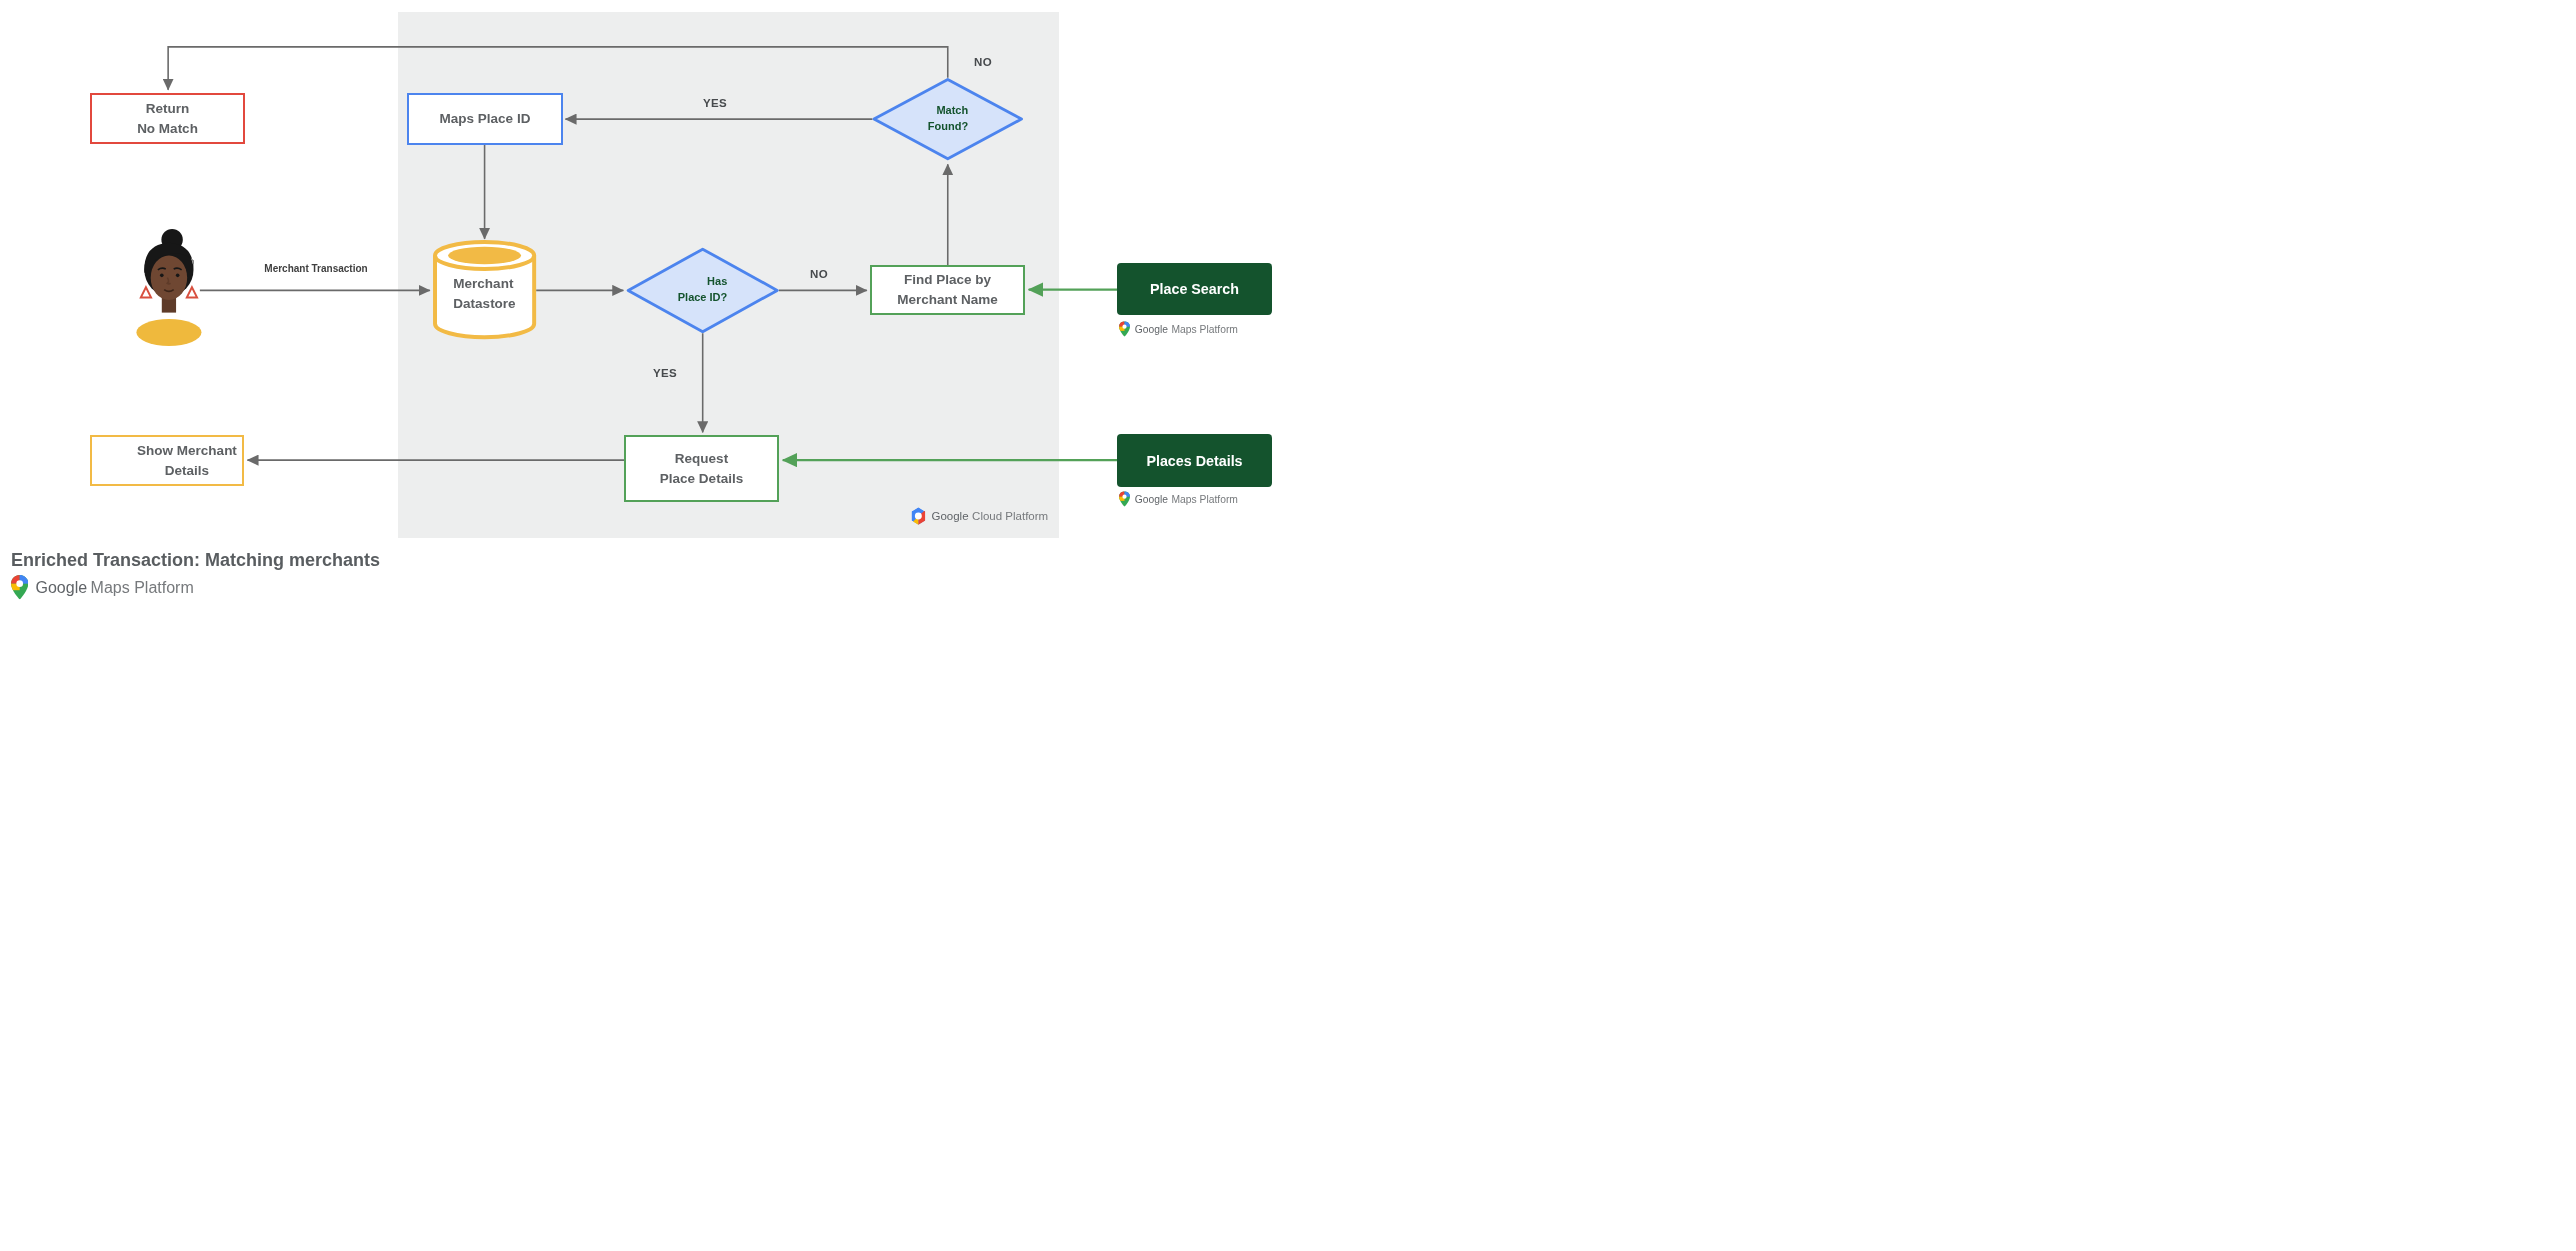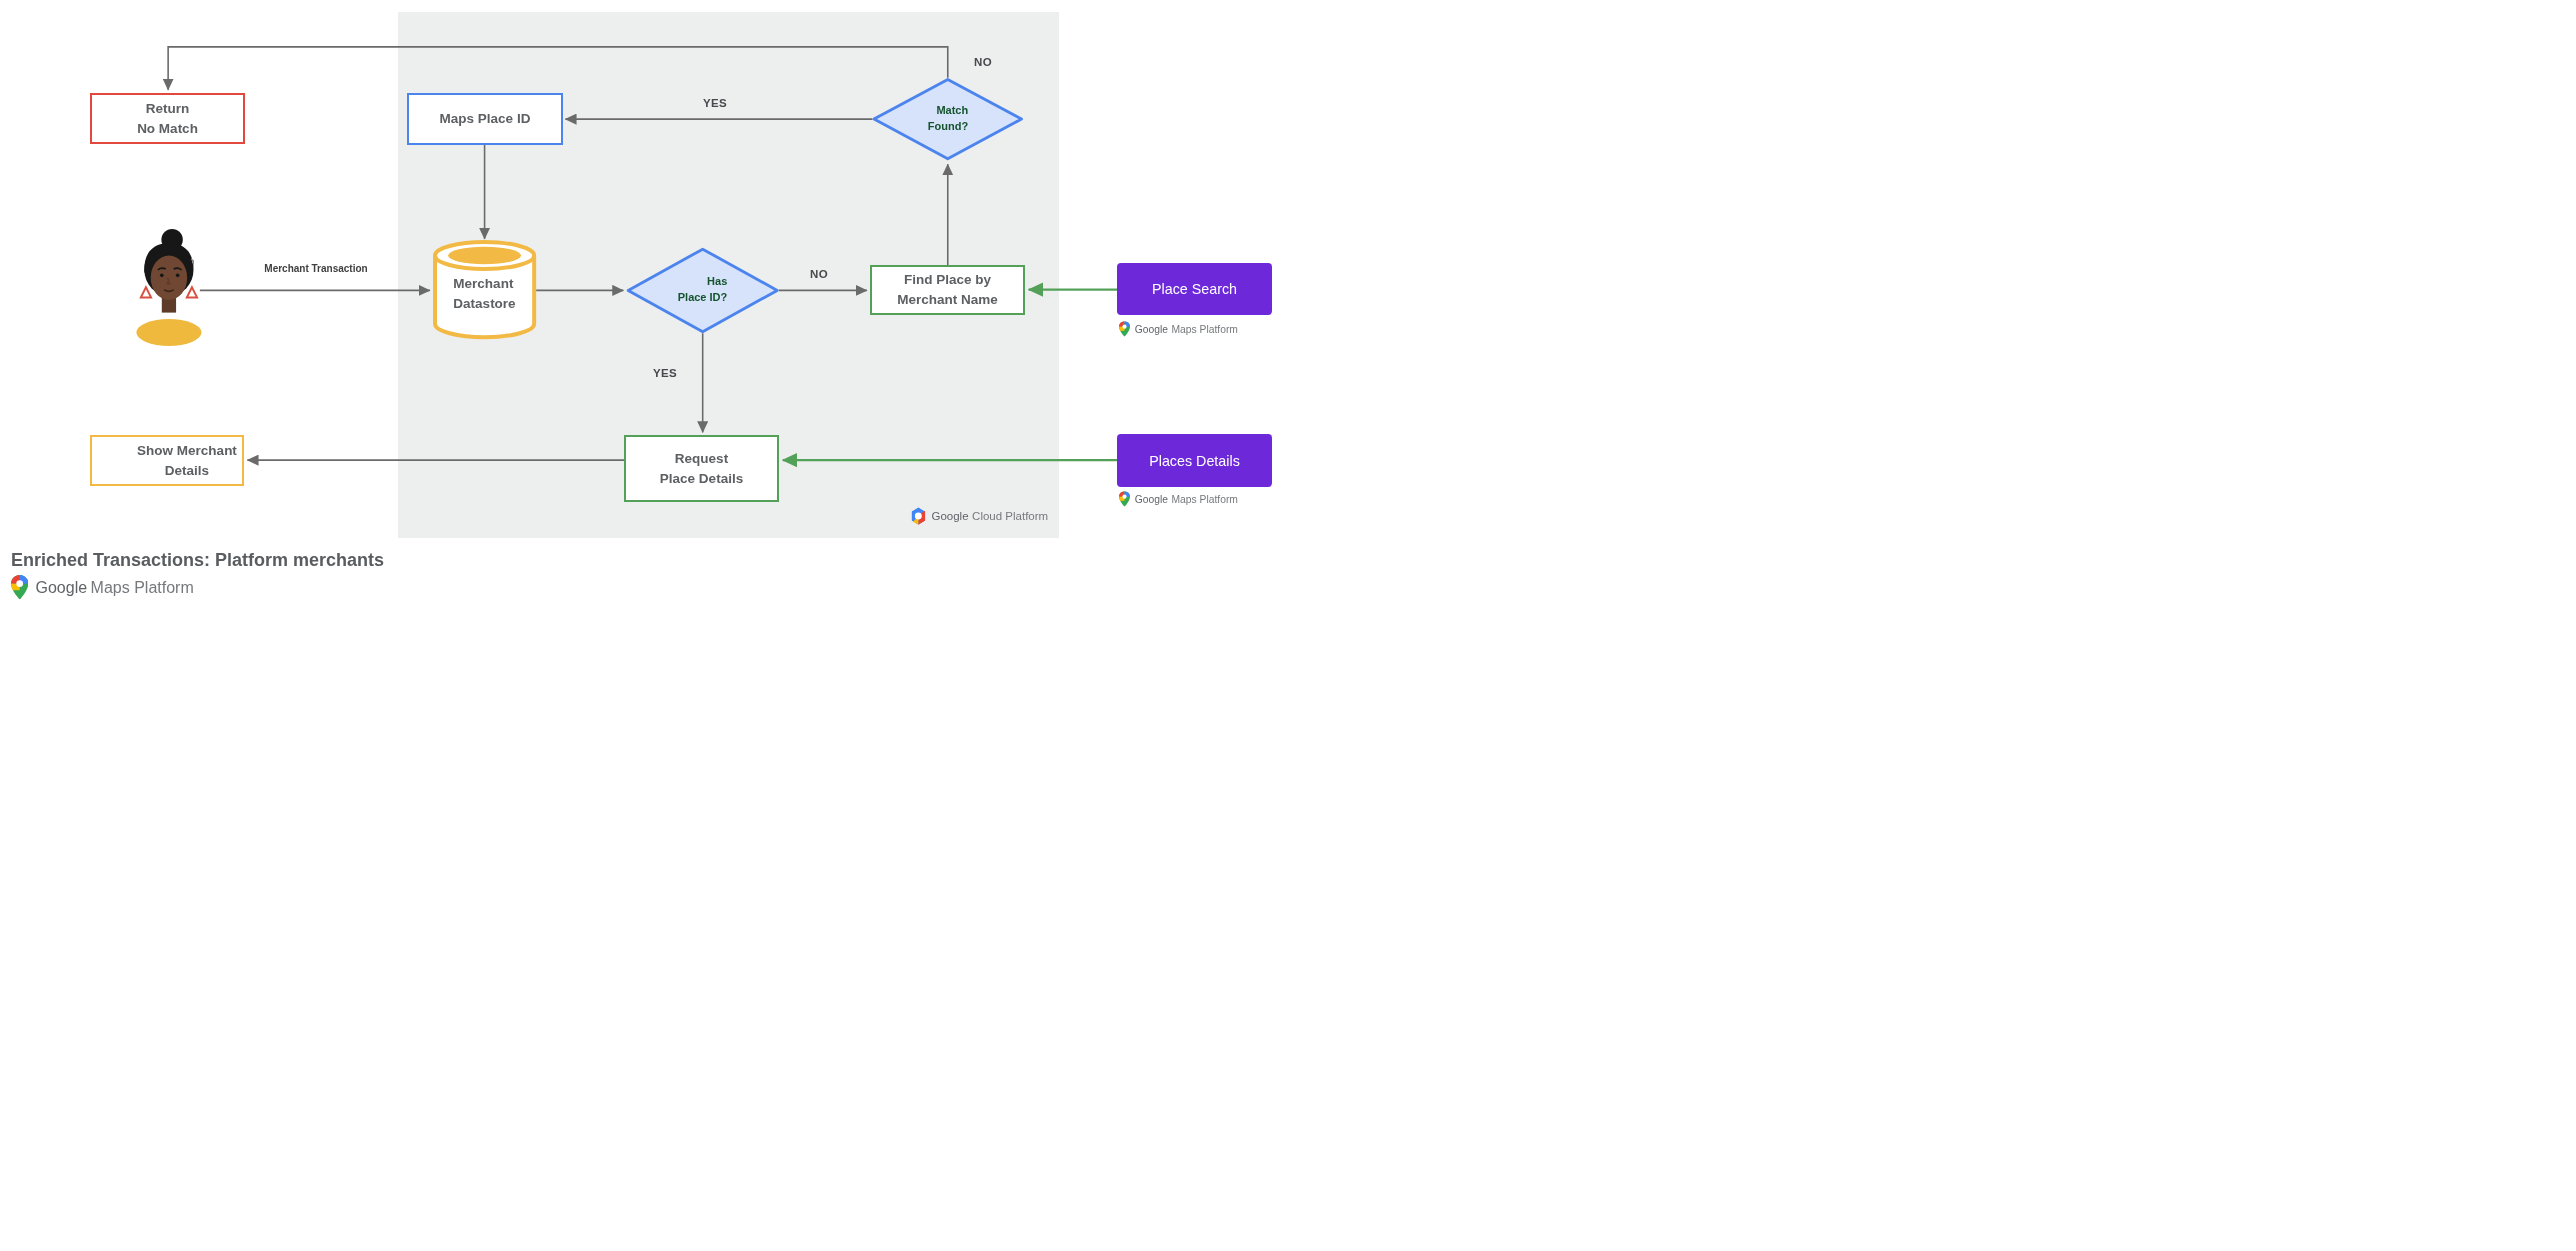--- a/index.html
+++ b/index.html
@@ -11,22 +11,22 @@
   svg.connectors{position:absolute;left:0;top:0;width:1288px;height:626px;pointer-events:none;}
 
   .node{position:absolute;background:#ffffff;display:flex;align-items:center;justify-content:center;
         text-align:center;font-weight:bold;font-size:13.5px;line-height:1.45;color:#5D6063;
         white-space:pre-line;box-sizing:border-box;}
   .node.red   {border:2.4px solid #E2483D;}
   .node.blue  {border:2.4px solid #4C84EE;}
   .node.green {border:2.4px solid #53A158;}
   .node.yellow{border:2.4px solid #F2BA45;padding-left:40px;}
 
-  .btn{position:absolute;background:#6d28d9;border-radius:4px;display:flex;align-items:center;
-       justify-content:center;color:#ffffff;font-weight:normal;font-size:14.3px;}
+  .btn{position:absolute;background:#14532d;border-radius:4px;display:flex;align-items:center;
+       justify-content:center;color:#ffffff;font-weight:bold;font-size:14.3px;}
   .diamond-label{position:absolute;display:flex;align-items:center;justify-content:center;
        text-align:right;font-weight:bold;font-size:11px;line-height:1.45;color:#14532d;white-space:pre-line;}
 
   .cyl-label{position:absolute;left:433px;top:268px;width:103px;height:52px;display:flex;align-items:center;
        justify-content:center;text-align:left;font-weight:bold;font-size:13.5px;line-height:1.5;
        color:#5D6063;white-space:pre-line;}
 
   .edge-label{position:absolute;transform:translate(-50%,-50%);font-weight:bold;font-size:11.5px;
        color:#474A4D;letter-spacing:0.4px;}
   .flow-label{position:absolute;transform:translate(-50%,-50%);font-weight:bold;font-size:10px;color:#404040;}
@@ -178,21 +178,21 @@
       <g clip-path="url(#hexA)">
         <polygon points="12,0.5 22,6.5 22,19.5 12,25.5 2,19.5 2,6.5" fill="#4285F4"></polygon>
         <polygon points="12,13 24,3 24,26 12,26" fill="#EA4335"></polygon>
         <polygon points="0,26 12,13 12,26" fill="#FBBC04"></polygon>
         <circle cx="12" cy="13" r="5" fill="#ffffff"></circle>
       </g>
     </svg>
     <span><span class="g">Google</span> <span class="r">Cloud Platform</span></span>
   </div>
 
-  <div class="title">Enriched Transactions: Platform merchants</div>
+  <div class="title">Enriched Transaction: Matching merchants</div>
 
   <div class="logo-row big" style="left:11px;top:574px;height:27px;gap:7.1px;">
     <svg width="17.4" height="24.6" viewBox="0 0 24 34">
       <g clip-path="url(#pinA)">
         <rect x="0" y="0" width="24" height="34" fill="#34A853"></rect>
         <rect x="0" y="0" width="12" height="12" fill="#EA4335"></rect>
         <rect x="12" y="0" width="12" height="12" fill="#4285F4"></rect>
         <rect x="0" y="12" width="12" height="9" fill="#FBBC04"></rect>
         <circle cx="12" cy="12" r="4.6" fill="#ffffff"></circle>
       </g>

